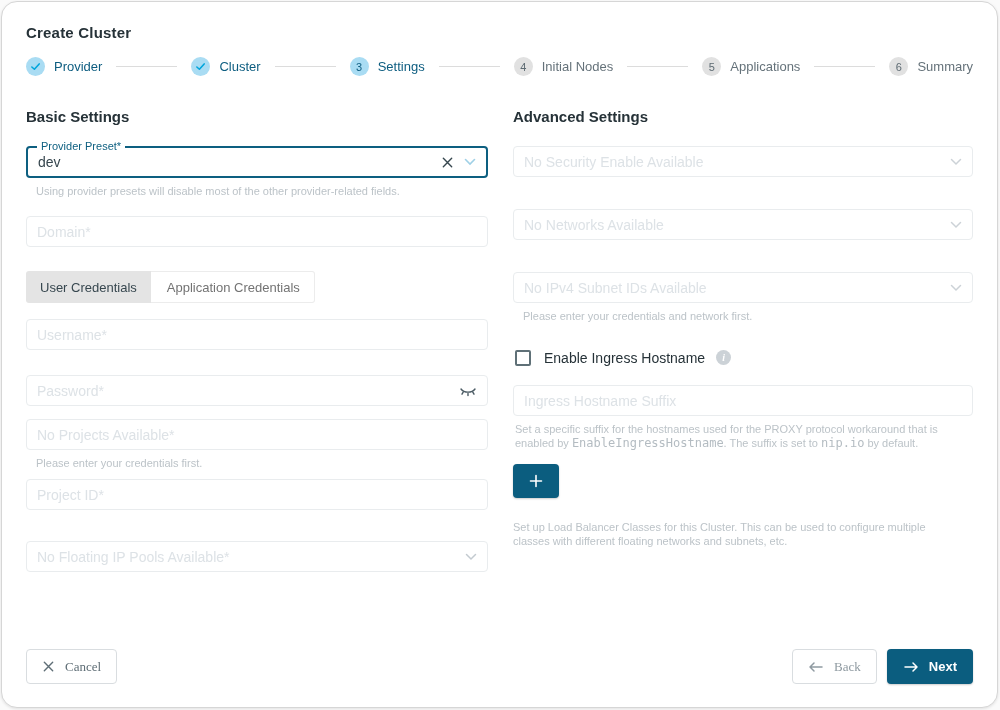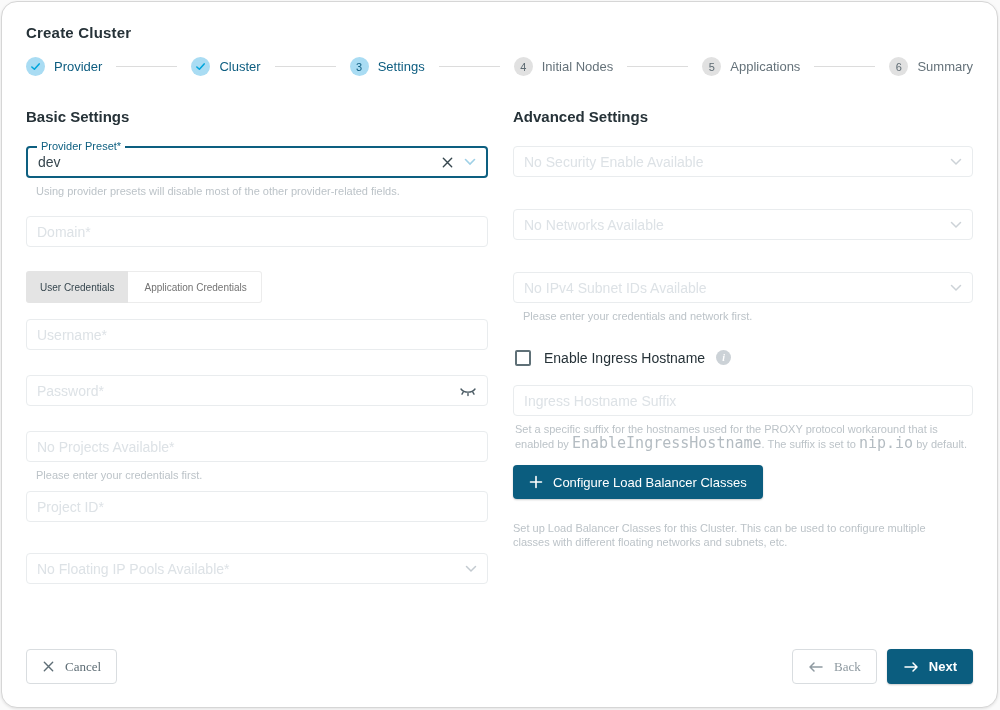--- a/index.html
+++ b/index.html
@@ -58,29 +58,29 @@
   }
   .notch-label {
     position:absolute; top:-8px; left:9px; background:#fff; padding:0 4px;
     font-size:11px; color:#0d5f80; font-weight:500; line-height:13px;
   }
   .field-icons { display:flex; align-items:center; gap:10px; flex:none; }
   .icon-btn { display:flex; align-items:center; justify-content:center; cursor:pointer; background:none; border:none; padding:0; }
 
   .helper { font-size:11px; color:#bcc3c8; margin-top:6px; padding-left:10px; line-height:14px; }
   .helper.noindent { padding-left:0; }
-  .helper code { font-family:"DejaVu Sans Mono", monospace; font-size:15px; color:#b4bcc2; }
-
-  
-  .mb18 { margin-bottom:18px; } .mb24 { margin-bottom:25px;gap:12px; } .mb25 { margin-bottom:25px; }
+  .helper code { font-family:"DejaVu Sans Mono", monospace; font-size:12px; color:#b4bcc2; }
+
+  
+  .mb18 { margin-bottom:18px; } .mb24 { margin-bottom:13px;gap:12px; } .mb25 { margin-bottom:25px; }
   .mb31 { margin-bottom:31px; } .mb32 { margin-bottom:32px; }
 
   
   .tabs { display:flex; margin:24px 0 16px 0; }
-  .tab { height:32px; display:flex; align-items:center; padding:0 14px; font-size:10px; }
+  .tab { height:32px; display:flex; align-items:center; padding:0 14px; font-size:13px; }
   .tab.active { background:#e4e4e4; color:#37474f; border-radius:3px 0 0 3px; }
   .tab.inactive { background:#fff; border:1px solid #ececec; border-left:none; color:#737373; border-radius:0 3px 3px 0;padding-left:16px; }
 
   
   .check-row { display:flex; margin:27px 0 19px 2px; }
   .checkbox { width:16px; height:16px; border:2px solid #5f7077; border-radius:2px; background:#fff; flex:none; cursor:pointer; }
   .check-label { margin-left:13px; font-size:14px; color:#263238; }
   .info-icon {
     width:15px; height:15px; border-radius:50%; background:#ccd2d7; color:#ffffff;
     font-size:10px; font-weight:700; display:flex; align-items:center; justify-content:center;
@@ -267,21 +267,20 @@
       </div>
       <div class="helper" style="padding-left:2px;"><span>Set a specific suffix for the hostnames used for the PROXY protocol workaround that is enabled by </span><code>EnableIngressHostname</code><span>. The suffix is set to </span><code>nip.io</code><span> by default.</span></div>
 
       <div class="lb-btn-wrap">
         <button class="btn-primary">
           <span>
             <svg width="14" height="14" viewBox="0 0 14 14">
                 <path d="M7 1.5 V12.5 M1.5 7 H12.5" stroke="#ffffff" stroke-width="1.6" stroke-linecap="round"></path>
               </svg>
           </span>
-          <span>Configure Load Balancer Classes</span>
         </button>
       </div>
       <div class="helper noindent lb-helper" style="margin-top:22px;">Set up Load Balancer Classes for this Cluster. This can be used to configure multiple classes with different floating networks and subnets, etc.</div>
     </div>
   </div>
 
   <div class="footer">
     <button class="btn-outline">
       <span>
         <svg width="13" height="13" viewBox="0 0 14 14">

